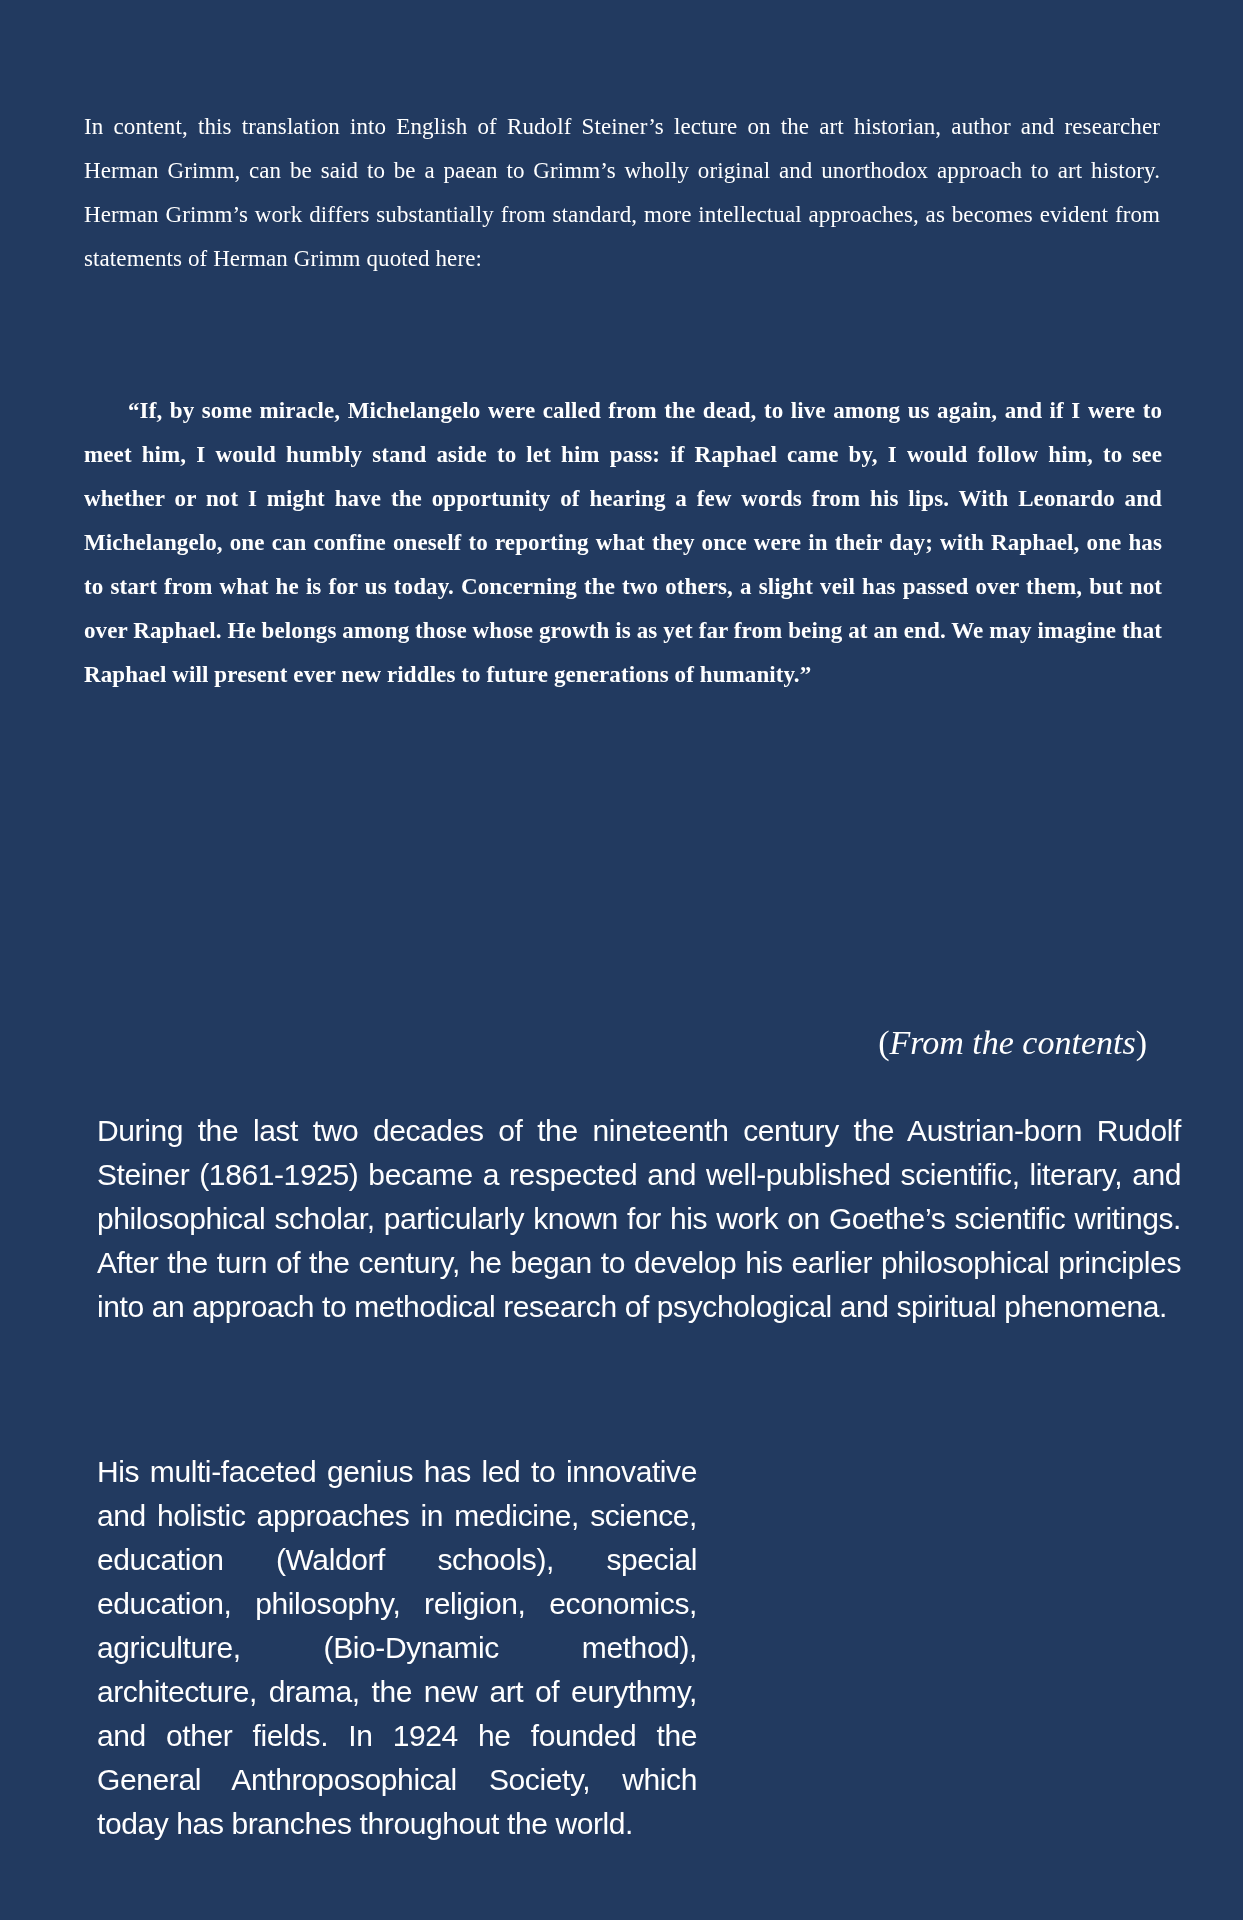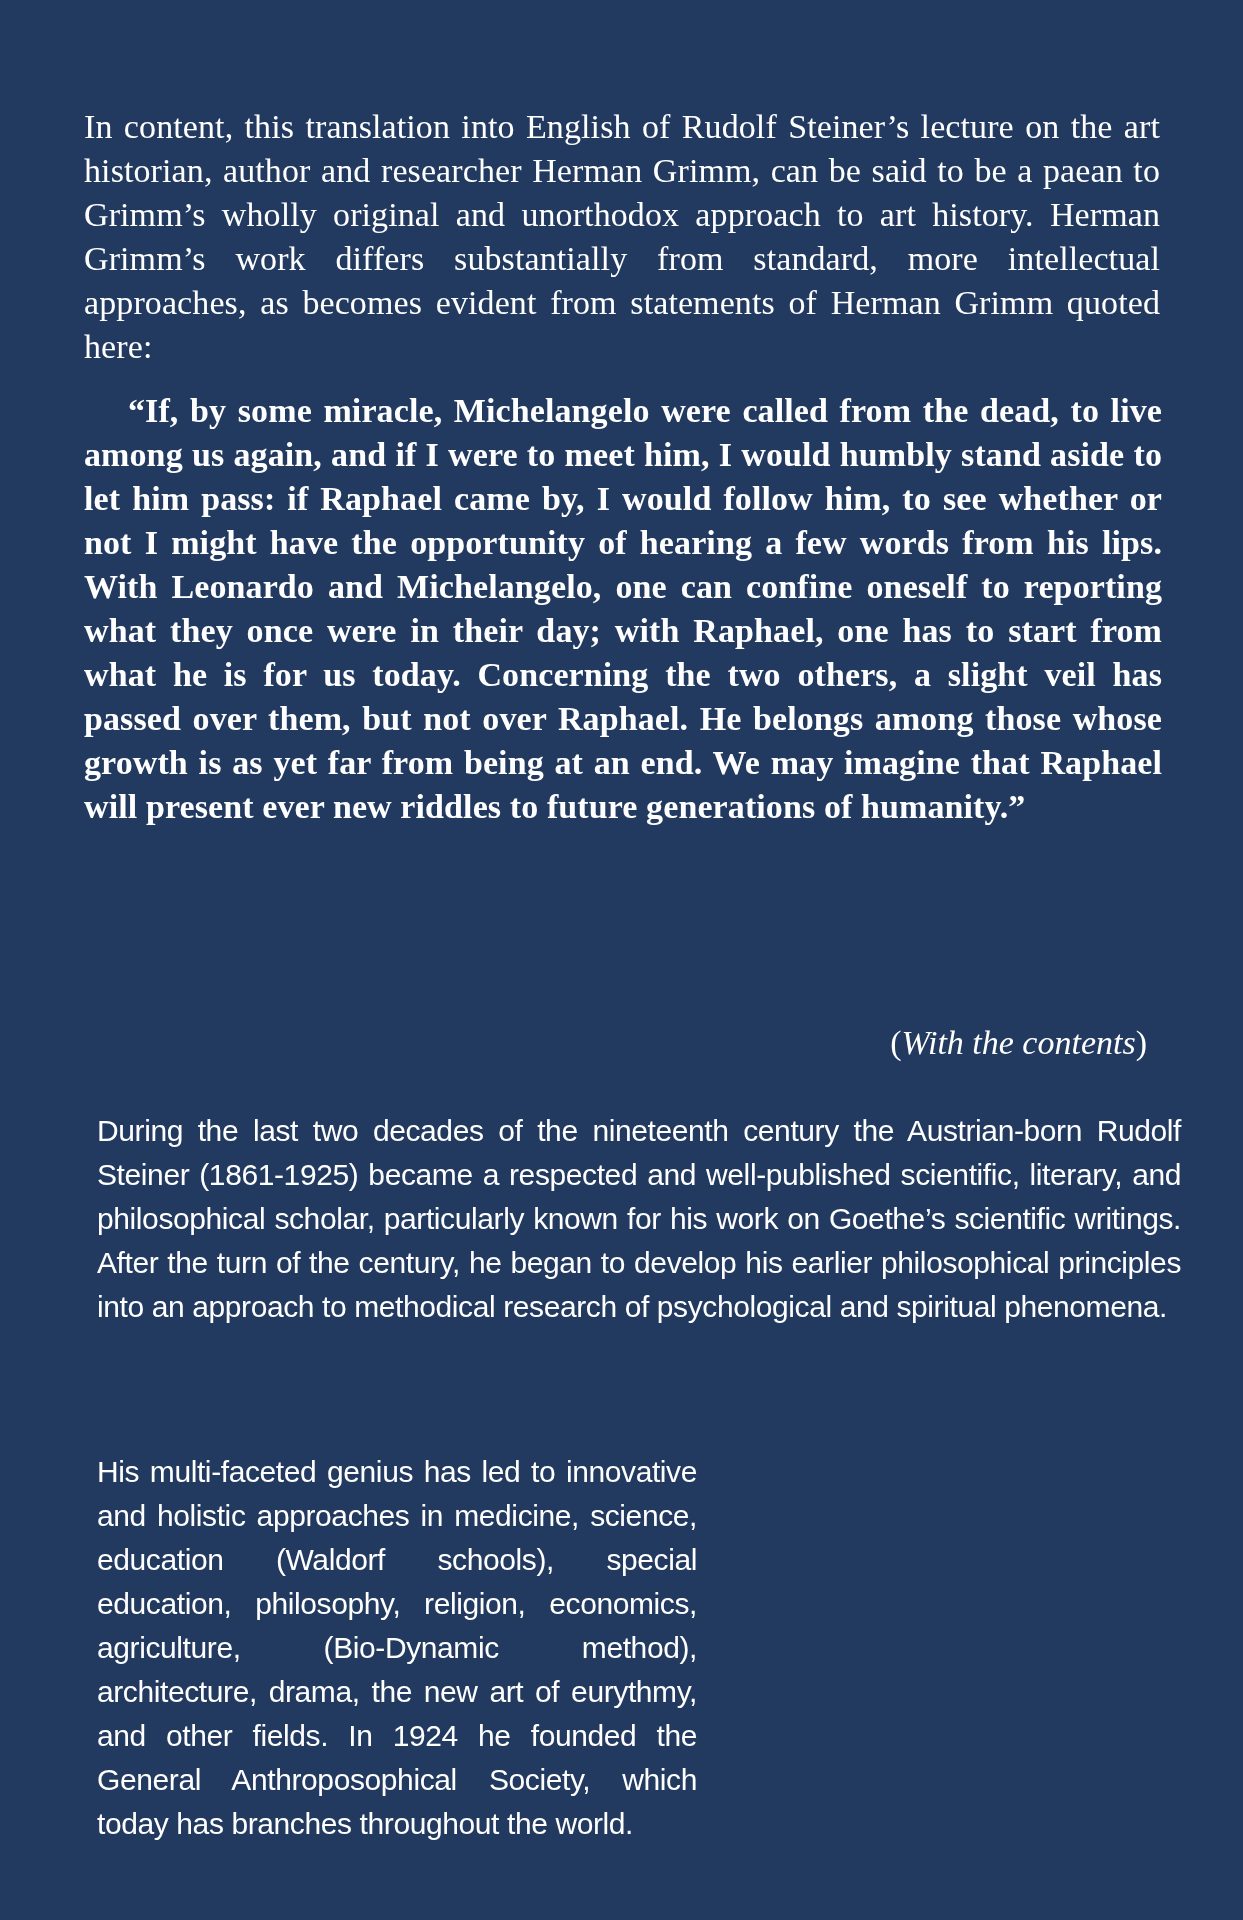--- a/index.html
+++ b/index.html
@@ -19,21 +19,21 @@
       left: 0; top: 0;
       width: 1243px;
       height: 1920px;
       background: #223a60;
     }
     .serif-block {
       position: absolute;
       left: 84px;
       width: 1076px;
       font-family: "Liberation Serif", "DejaVu Serif", serif;
-      font-size: 34px;
+      font-size: 23px;
       line-height: 44px;
       text-align: justify;
       color: #ffffff;
       margin: 0;
       letter-spacing: 0.1px;
     }
     .intro { top: 105px; }
     .quote1 { top: 389px; left: 84px; width: 1078px; text-indent: 44px; font-weight: bold; }
     .quote2 { top: 891px; left: 86px; width: 1078px; text-indent: 44px; }
     .attribution {
@@ -65,20 +65,20 @@
 <body>
 
 <div class="cover">
 
   <p class="serif-block intro">In content, this translation into English of Rudolf Steiner’s lecture on the art historian, author and researcher Herman Grimm, can be said to be a paean to Grimm’s wholly original and unorthodox approach to art history. Herman Grimm’s work differs substantially from standard, more intellectual approaches, as becomes evident from statements of Herman Grimm quoted here:</p>
 
   <p class="serif-block quote1">“If, by some miracle, Michelangelo were called from the dead, to live among us again, and if I were to meet him, I would humbly stand aside to let him pass: if Raphael came by, I would follow him, to see whether or not I might have the opportunity of hearing a few words from his lips. With Leonardo and Michelangelo, one can confine oneself to reporting what they once were in their day; with Raphael, one has to start from what he is for us today. Concerning the two others, a slight veil has passed over them, but not over Raphael. He belongs among those whose growth is as yet far from being at an end. We may imagine that Raphael will present ever new riddles to future generations of humanity.”</p>
 
 
   <div class="attribution">
-    <span>(</span><em>With the contents</em><span>)</span>
+    <span>(</span><em>From the contents</em><span>)</span>
   </div>
 
   <p class="sans-block bio1">During the last two decades of the nineteenth century the Austrian-born Rudolf Steiner (1861-1925) became a respected and well-published scientific, literary, and philosophical scholar, particularly known for his work on Goethe’s scientific writings. After the turn of the century, he began to develop his earlier philosophical principles into an approach to methodical research of psychological and spiritual phenomena.</p>
 
   <p class="sans-block bio2">His multi-faceted genius has led to innovative and holistic approaches in medicine, science, education (Waldorf schools), special education, philosophy, religion, economics, agriculture, (Bio-Dynamic method), architecture, drama, the new art of eurythmy, and other fields. In 1924 he founded the General Anthroposophical Society, which today has branches throughout the world.</p>
 
 </div>
 
 </body></html>

